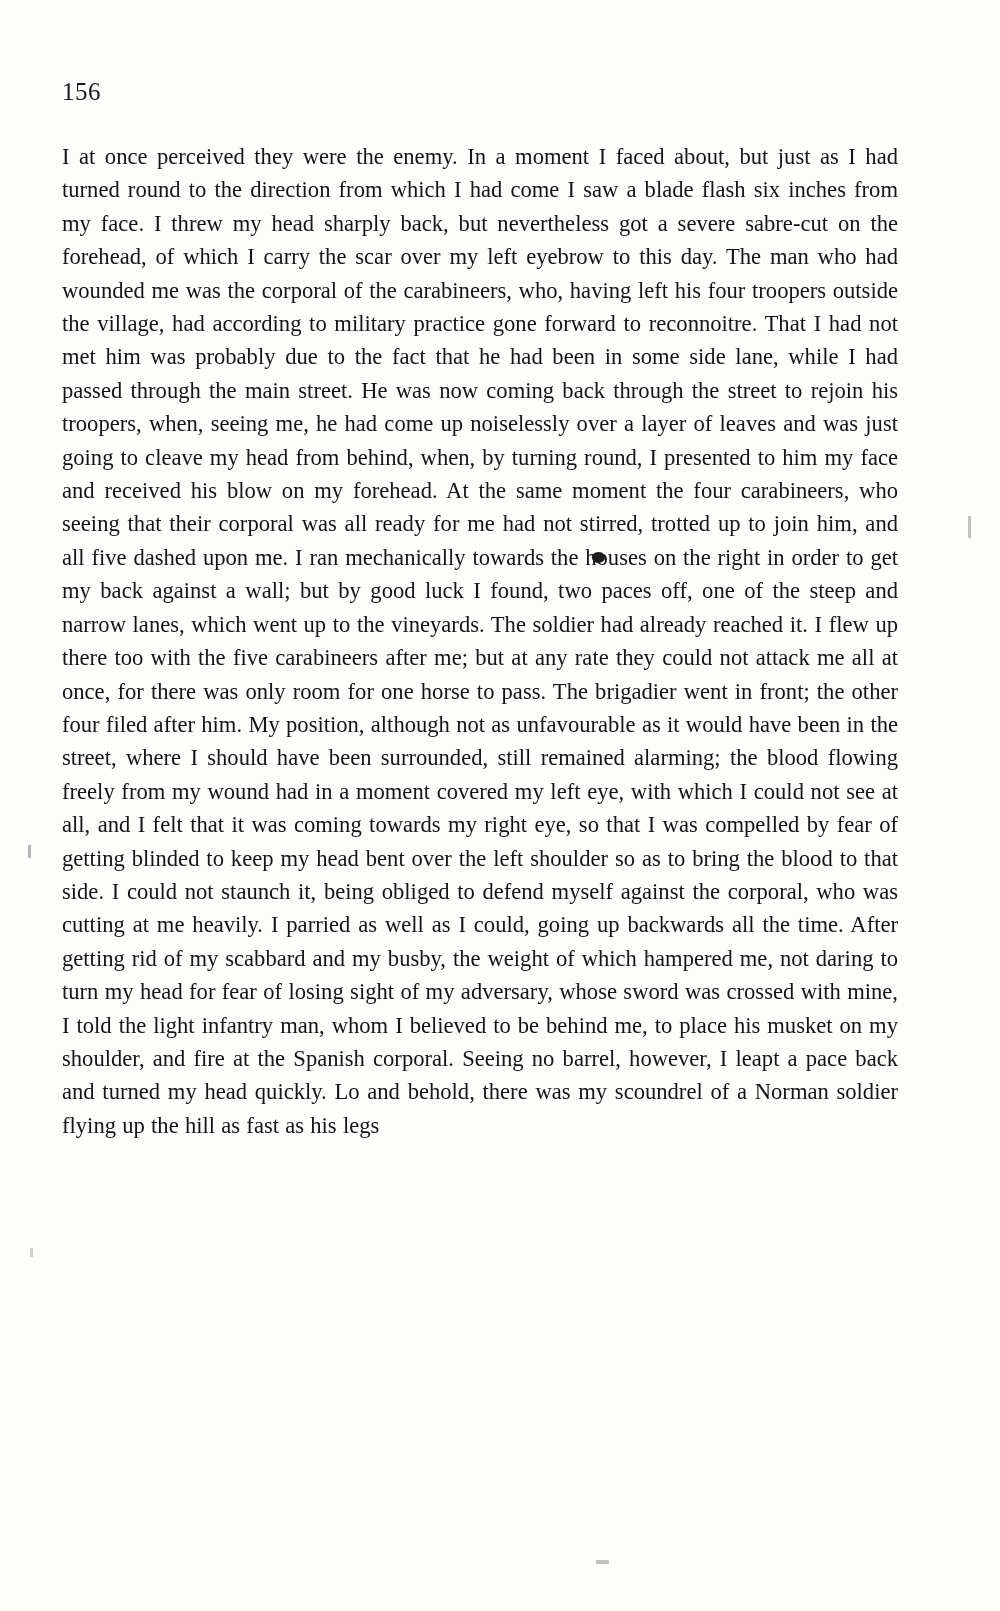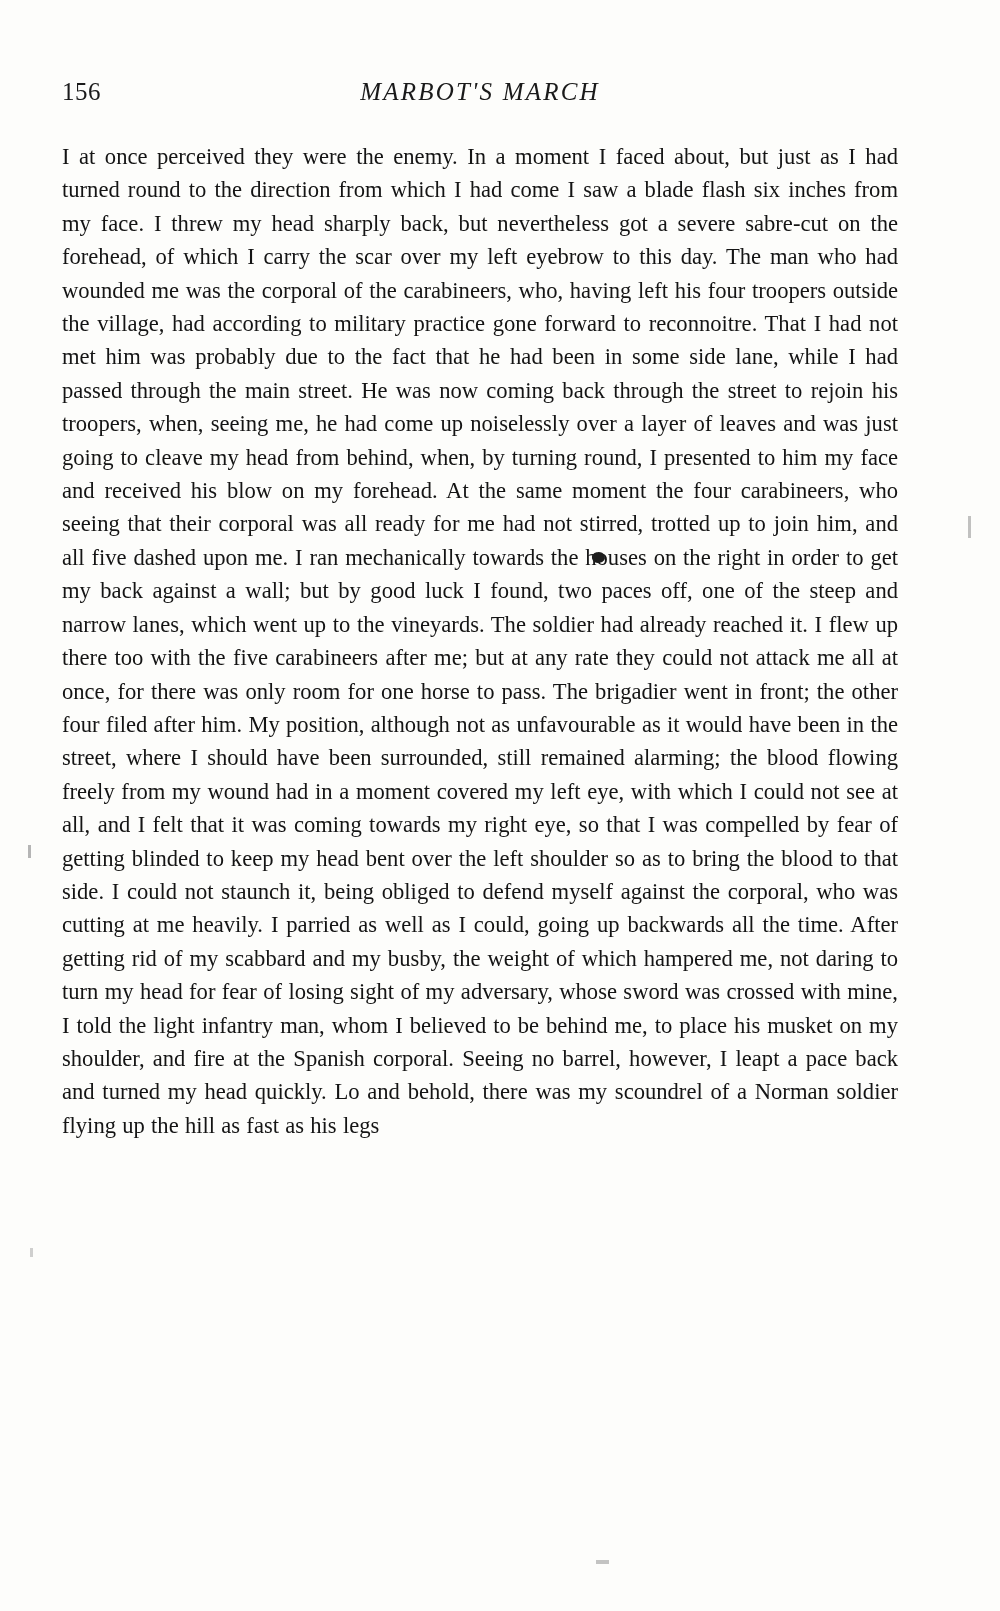--- a/index.html
+++ b/index.html
@@ -112,21 +112,20 @@
     opacity: 0.5;
   }
 </style>
 </head>
 <body>
 
 <div class="page">
 
   <div class="header">
     <div class="folio">156</div>
-    <div class="running-head">MARBOT'S MARCH</div>
   </div>
 
   <div class="textblock">
     <p>I at once perceived they were the enemy. In a moment I faced about, but just as I had turned round to the direction from which I had come I saw a blade flash six inches from my face. I threw my head sharply back, but nevertheless got a severe sabre-cut on the forehead, of which I carry the scar over my left eyebrow to this day. The man who had wounded me was the corporal of the carabineers, who, having left his four troopers outside the village, had according to military practice gone forward to reconnoitre. That I had not met him was probably due to the fact that he had been in some side lane, while I had passed through the main street. He was now coming back through the street to rejoin his troopers, when, seeing me, he had come up noiselessly over a layer of leaves and was just going to cleave my head from behind, when, by turning round, I presented to him my face and received his blow on my forehead. At the same moment the four carabineers, who seeing that their corporal was all ready for me had not stirred, trotted up to join him, and all five dashed upon me. I ran mechanically towards the houses on the right in order to get my back against a wall; but by good luck I found, two paces off, one of the steep and narrow lanes, which went up to the vineyards. The soldier had already reached it. I flew up there too with the five carabineers after me; but at any rate they could not attack me all at once, for there was only room for one horse to pass. The brigadier went in front; the other four filed after him. My position, although not as unfavourable as it would have been in the street, where I should have been surrounded, still remained alarming; the blood flowing freely from my wound had in a moment covered my left eye, with which I could not see at all, and I felt that it was coming towards my right eye, so that I was compelled by fear of getting blinded to keep my head bent over the left shoulder so as to bring the blood to that side. I could not staunch it, being obliged to defend myself against the corporal, who was cutting at me heavily. I parried as well as I could, going up backwards all the time. After getting rid of my scabbard and my busby, the weight of which hampered me, not daring to turn my head for fear of losing sight of my adversary, whose sword was crossed with mine, I told the light infantry man, whom I believed to be behind me, to place his musket on my shoulder, and fire at the Spanish corporal. Seeing no barrel, however, I leapt a pace back and turned my head quickly. Lo and behold, there was my scoundrel of a Norman soldier flying up the hill as fast as his legs</p>
   </div>
 
   <div class="mark-blob"></div>
   <div class="speck-right"></div>
   <div class="speck-left"></div>
   <div class="speck-left2"></div>

